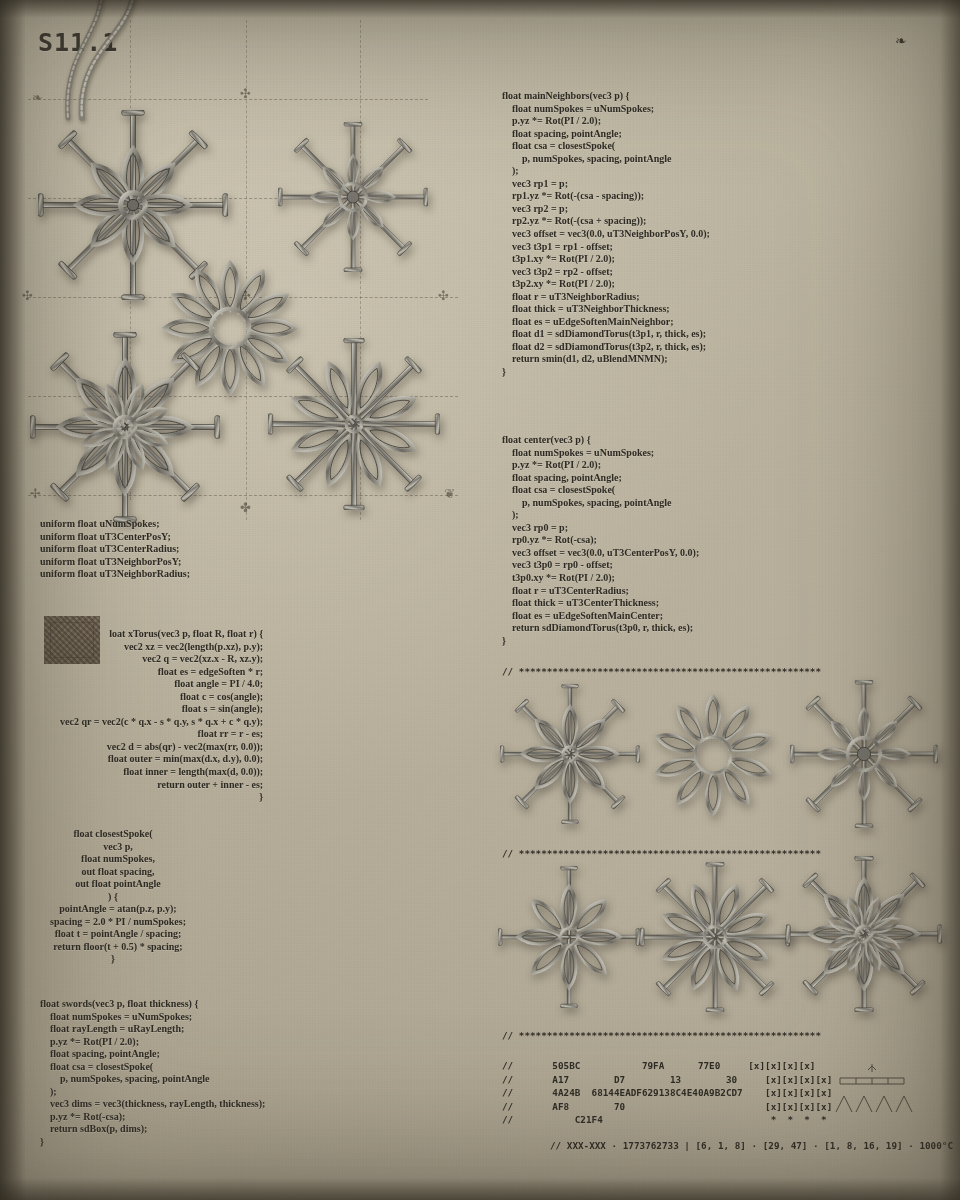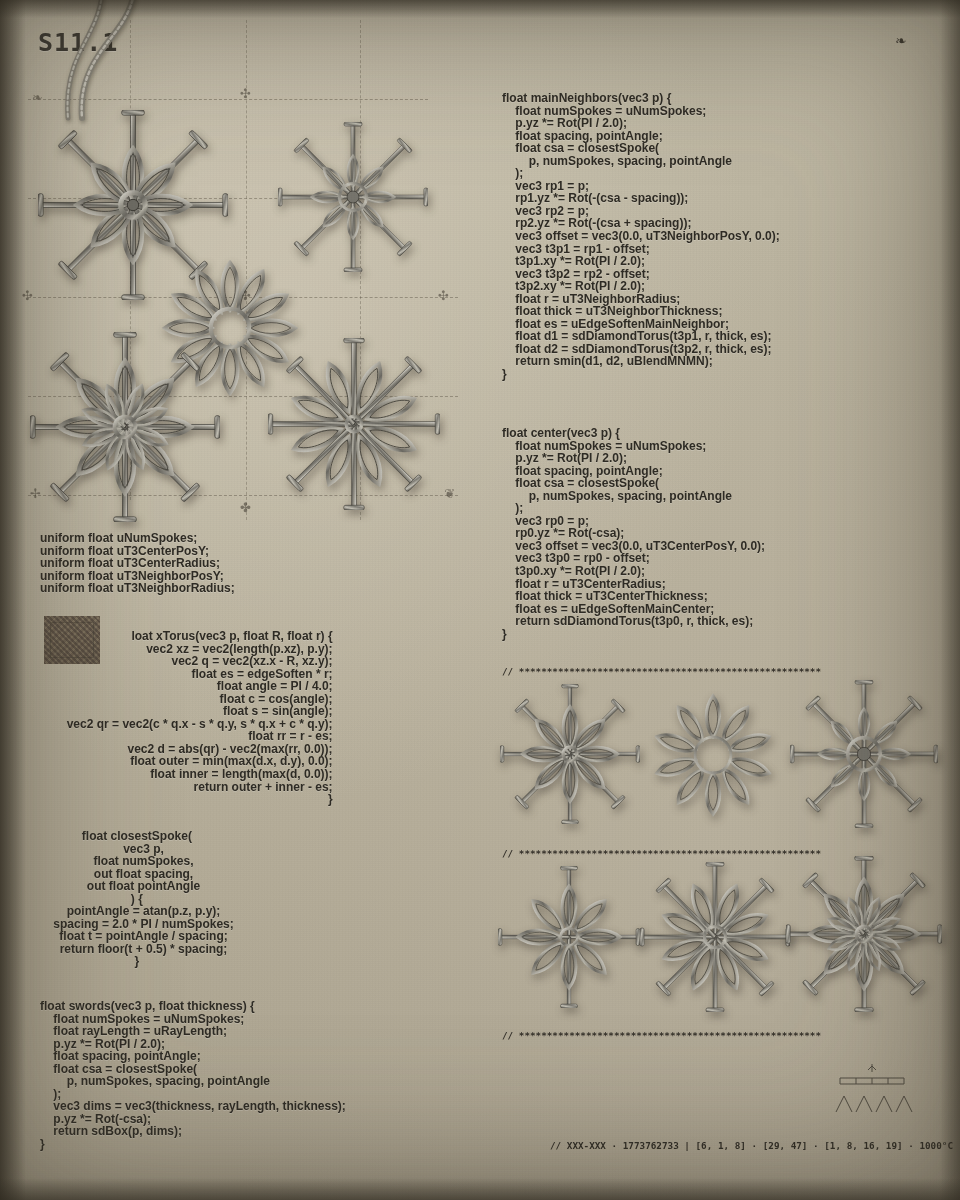--- a/index.html
+++ b/index.html
@@ -65,34 +65,34 @@
     right: 56px;
     top: 30px;
     font-size: 17px;
     color: #39352d;
     letter-spacing: -2px;
   }
 
   
   .code {
     position: absolute;
-    font-family: Liberation Sans, sans-serif;
-    font-size: 12px;
+    font-family: Liberation Serif, serif;
+    font-size: 10px;
     line-height: 12.55px;
     white-space: pre;
     color: #2e2b24;
     font-weight: bold;
     text-shadow: 0 0.5px 0 rgba(255,255,255,0.18);
   }
-  #uniforms { left: 40px; top: 520px; }
+  #uniforms { left: 40px; top: 508px; }
   #code-left-1 { left: 40px; top: 618px; text-align: right; }
   #code-left-2 { left: 40px; top: 818px; text-align: center; }
   #code-left-3 { left: 40px; top: 988px; }
   #code-right-1 { left: 502px; top: 80px; }
-  #code-right-2 { left: 502px; top: 415px; }
+  #code-right-2 { left: 502px; top: 424px; }
 
   .sep {
     position: absolute;
     font-family: "DejaVu Sans Mono", monospace;
     font-size: 9.3px;
     white-space: pre;
     color: #332f28;
     font-weight: bold;
     overflow: hidden;
     width: 420px;
@@ -603,20 +603,25 @@
     float r = uT3CenterRadius;
     float thick = uT3CenterThickness;
     float es = uEdgeSoftenMainCenter;
     return sdDiamondTorus(t3p0, r, thick, es);
 }</pre>
 
   <div class="sep" id="sep-1">// ******************************************************</div>
   <div class="sep" id="sep-2">// ******************************************************</div>
   <div class="sep" id="sep-3">// ******************************************************</div>
 
+  <pre id="hexblock">//       505BC           79FA      77E0     [x][x][x][x]
+//       A17        D7        13        30     [x][x][x][x]
+//       4A24B  68144EADF629138C4E40A9B2CD7    [x][x][x][x]
+//       AF8        70                         [x][x][x][x]
+//           C21F4                              *  *  *  *</pre>
   <div id="footer-line">// XXX-XXX · 1773762733 | [6, 1, 8] · [29, 47] · [1, 8, 16, 19] · 1000°C</div>
 
   <svg id="tree-mark" viewBox="0 0 92 52">
     <g stroke="#3a362e" stroke-width="1" fill="none">
       <path d="M46 2 v8"></path>
       <path d="M46 4 l-4 4 M46 4 l4 4"></path>
       <path d="M14 16 H78"></path>
       <path d="M14 16 v6 M30 16 v6 M46 16 v6 M62 16 v6 M78 16 v6"></path>
       <path d="M14 22 H46 M46 22 H78"></path>
       <path d="M10 50 l8 -16 l8 16 M30 50 l8 -16 l8 16 M50 50 l8 -16 l8 16 M70 50 l8 -16 l8 16"></path>

